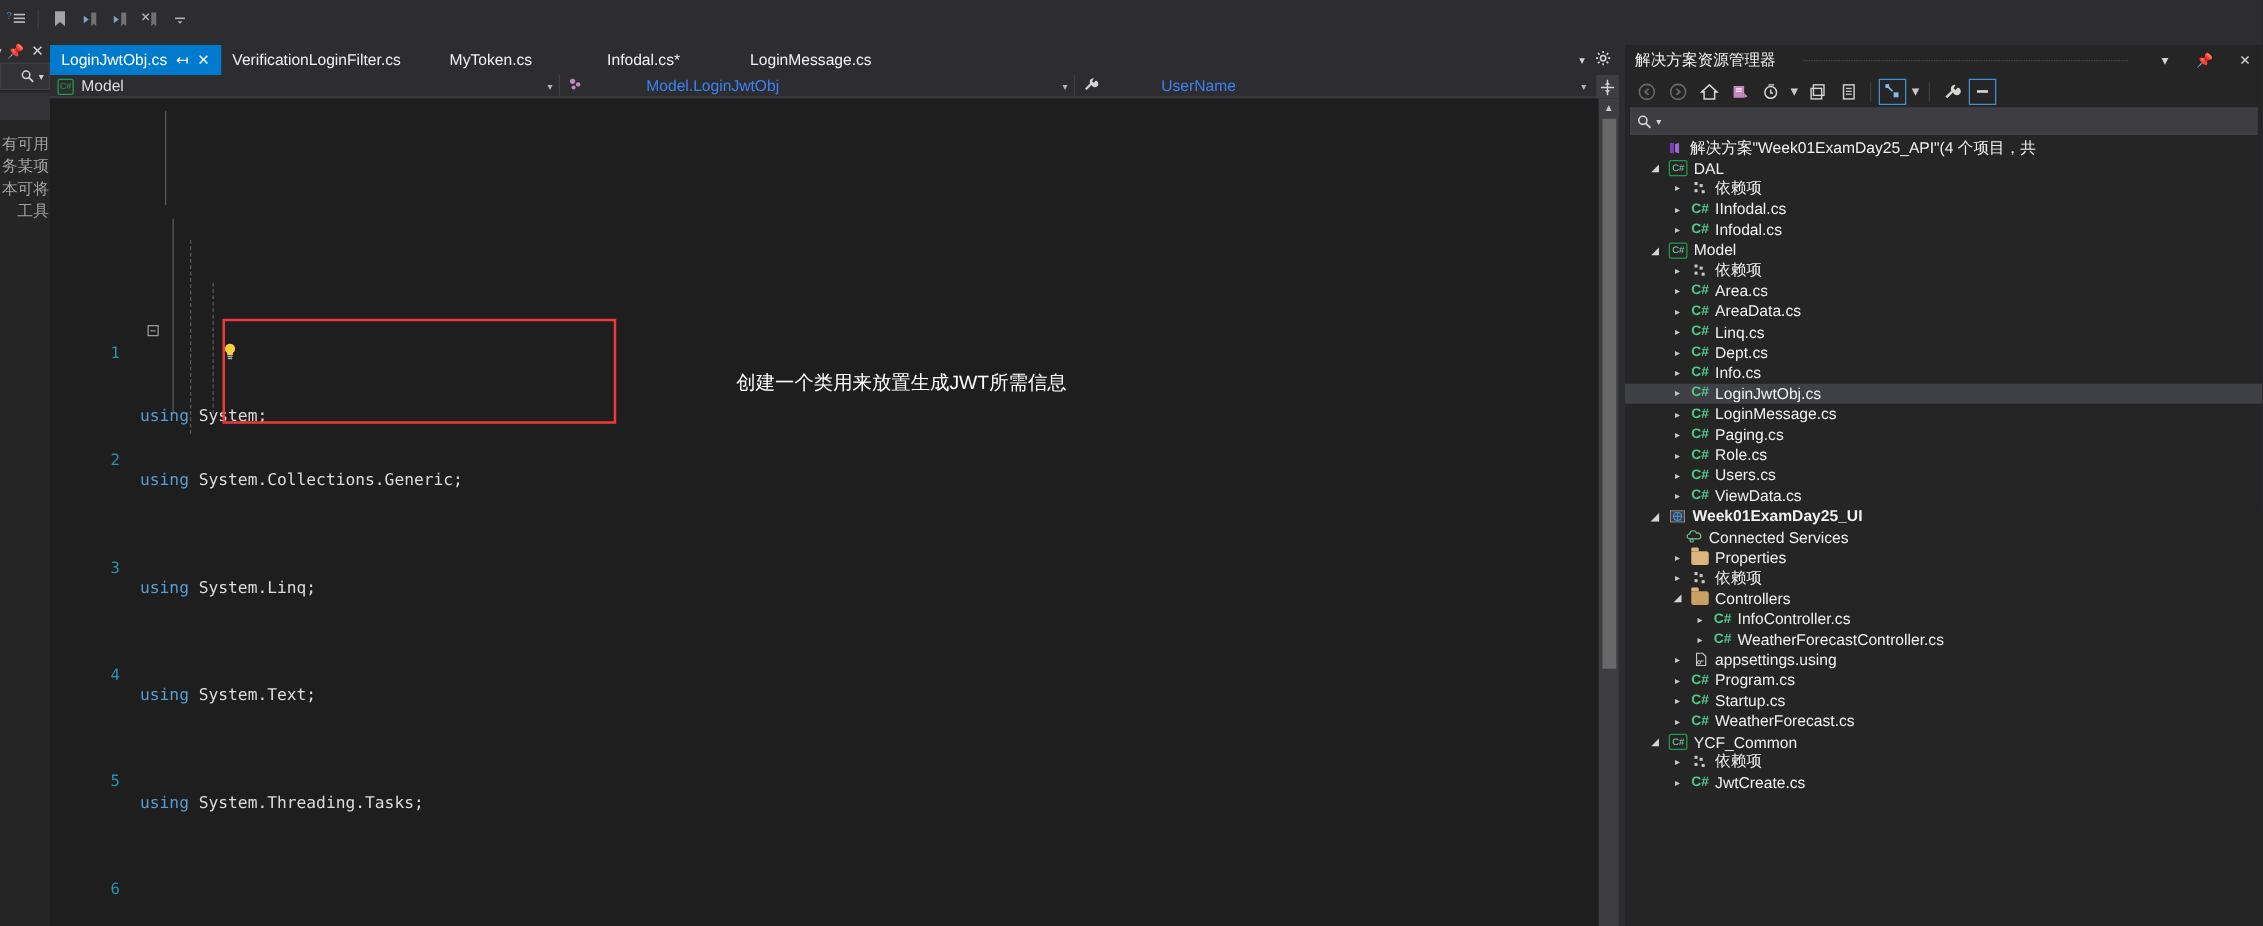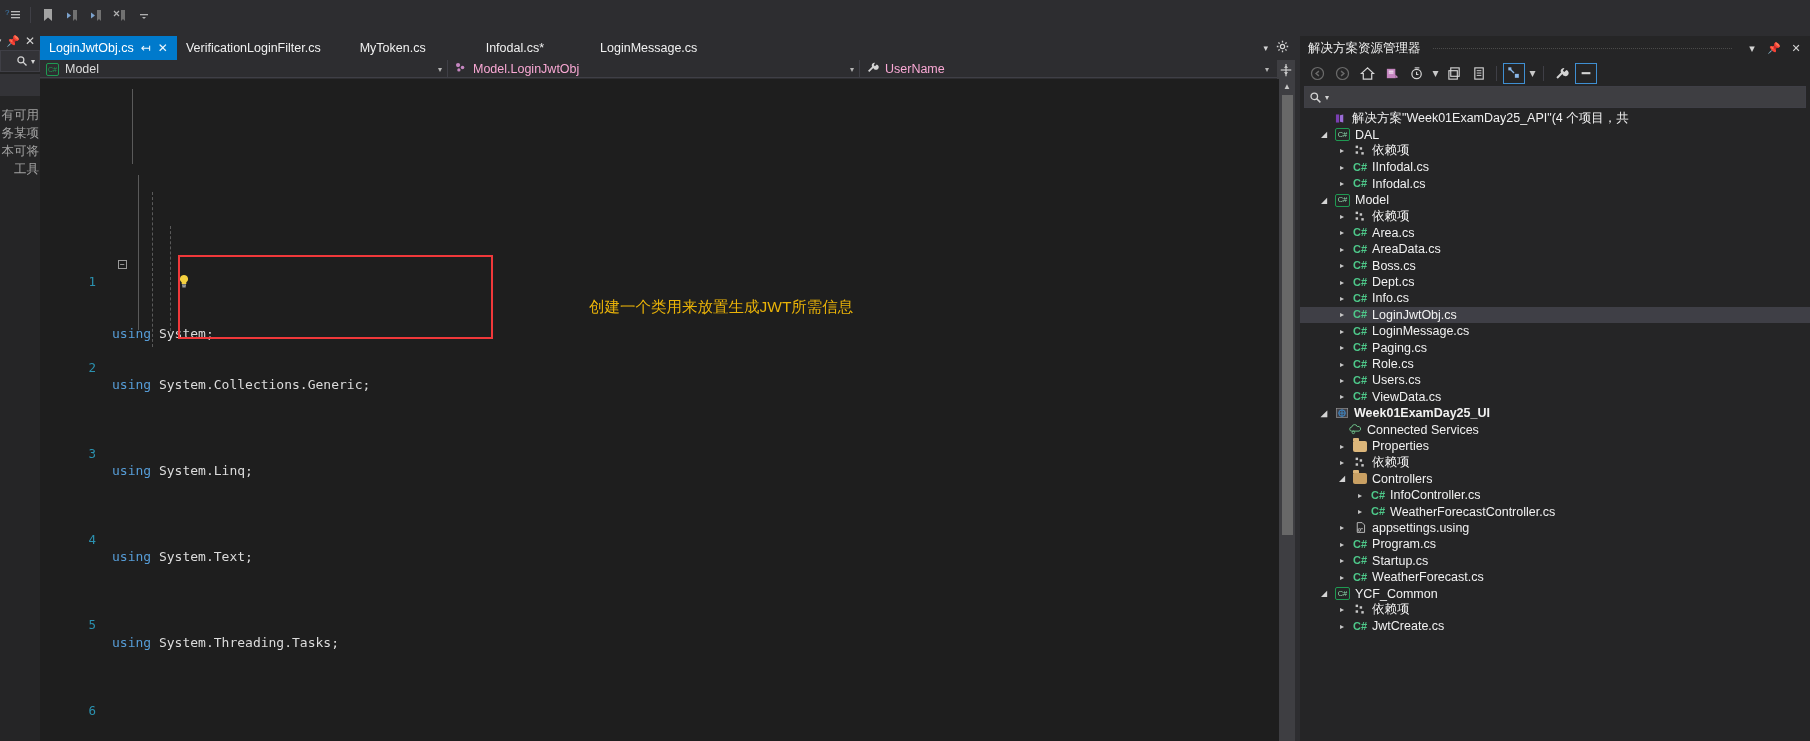--- a/index.html
+++ b/index.html
@@ -75,21 +75,21 @@
     display: flex; align-items: center; gap: 6px; height: 18px; padding: 0 6px;
     border-right: 1px solid #3f3f46; position: relative;
   }
   .nav-cell .caret {
     position: absolute; right: 5px; color: #b4b4b4; font-size: 8px;
   }
   .nav-a { width: 408px; }
   .nav-b { width: 412px; }
   .nav-c { flex: 1; border-right: none; }
   .nav-label { color: #dcdcdc; }
-  .nav-label.dim { color: #f9a8d4; }
+  .nav-label.dim { color: #3b82f6; margin-left: 44px; }
 
   
   .ico-cs {
     width: 13px; height: 13px; border: 1px solid #1f9a52; border-radius: 2px;
     display: inline-flex; align-items: center; justify-content: center;
     font-size: 7px; color: #1f9a52; font-family: "Liberation Sans", sans-serif;
     flex: none; line-height: 1;
   }
   .ico-cs-plain {
     color: #4ec98a; font-size: 11px; font-weight: bold; flex: none; line-height: 1;
@@ -133,32 +133,32 @@
   .kw { color: #569cd6; }
   .ident { color: #dcdcdc; }
   .vline { position: absolute; background: #5a5a5a; width: 1px; }
   .vdash {
     position: absolute; width: 0; border-left: 1px dashed #5a5a5a;
   }
   .redbox {
     position: absolute; border: 2px solid #f0383a; pointer-events: none;
   }
   .annot {
-    position: absolute; color: #eab308; font-size: 15.5px; white-space: nowrap;
+    position: absolute; color: #ffffff; font-size: 15.5px; white-space: nowrap;
     font-family: "Liberation Sans", sans-serif;
   }
 
   
   .sol {
     position: absolute; left: 1300px; top: 36px; width: 510px; height: 705px;
     background: #252526;
   }
   .sol-head {
     height: 24px; display: flex; align-items: center; padding: 0 6px 0 8px;
-    background: #252526; font-size: 12.5px; color: #f1f1f1; gap: 6px;
+    background: #252526; font-size: 12.5px; color: #f1f1f1; gap: 16px;
   }
   .sol-head-title { white-space: nowrap; }
   .sol-head-dots { flex: 1; height: 1px; border-bottom: 1px dotted #5a5a5a; margin: 0 6px; opacity: .7; }
   .sol-head-btn { width: 16px; text-align: center; color: #d4d4d4; font-size: 11px; }
   .sol-tools {
     height: 26px; display: flex; align-items: center; gap: 3px; padding: 0 6px;
     background: #252526;
   }
   .st-btn {
     width: 22px; height: 21px; display: flex; align-items: center; justify-content: center;
@@ -589,21 +589,21 @@
         <span class="tnode-label">Area.cs</span>
       </div>
       <div class="tnode" style="padding-left:36px;">
         <span class="exp">▸</span>
         <span class="ico-cs-plain">C#</span>
         <span class="tnode-label">AreaData.cs</span>
       </div>
       <div class="tnode" style="padding-left:36px;">
         <span class="exp">▸</span>
         <span class="ico-cs-plain">C#</span>
-        <span class="tnode-label">Boss.cs</span>
+        <span class="tnode-label">Linq.cs</span>
       </div>
       <div class="tnode" style="padding-left:36px;">
         <span class="exp">▸</span>
         <span class="ico-cs-plain">C#</span>
         <span class="tnode-label">Dept.cs</span>
       </div>
       <div class="tnode" style="padding-left:36px;">
         <span class="exp">▸</span>
         <span class="ico-cs-plain">C#</span>
         <span class="tnode-label">Info.cs</span>

